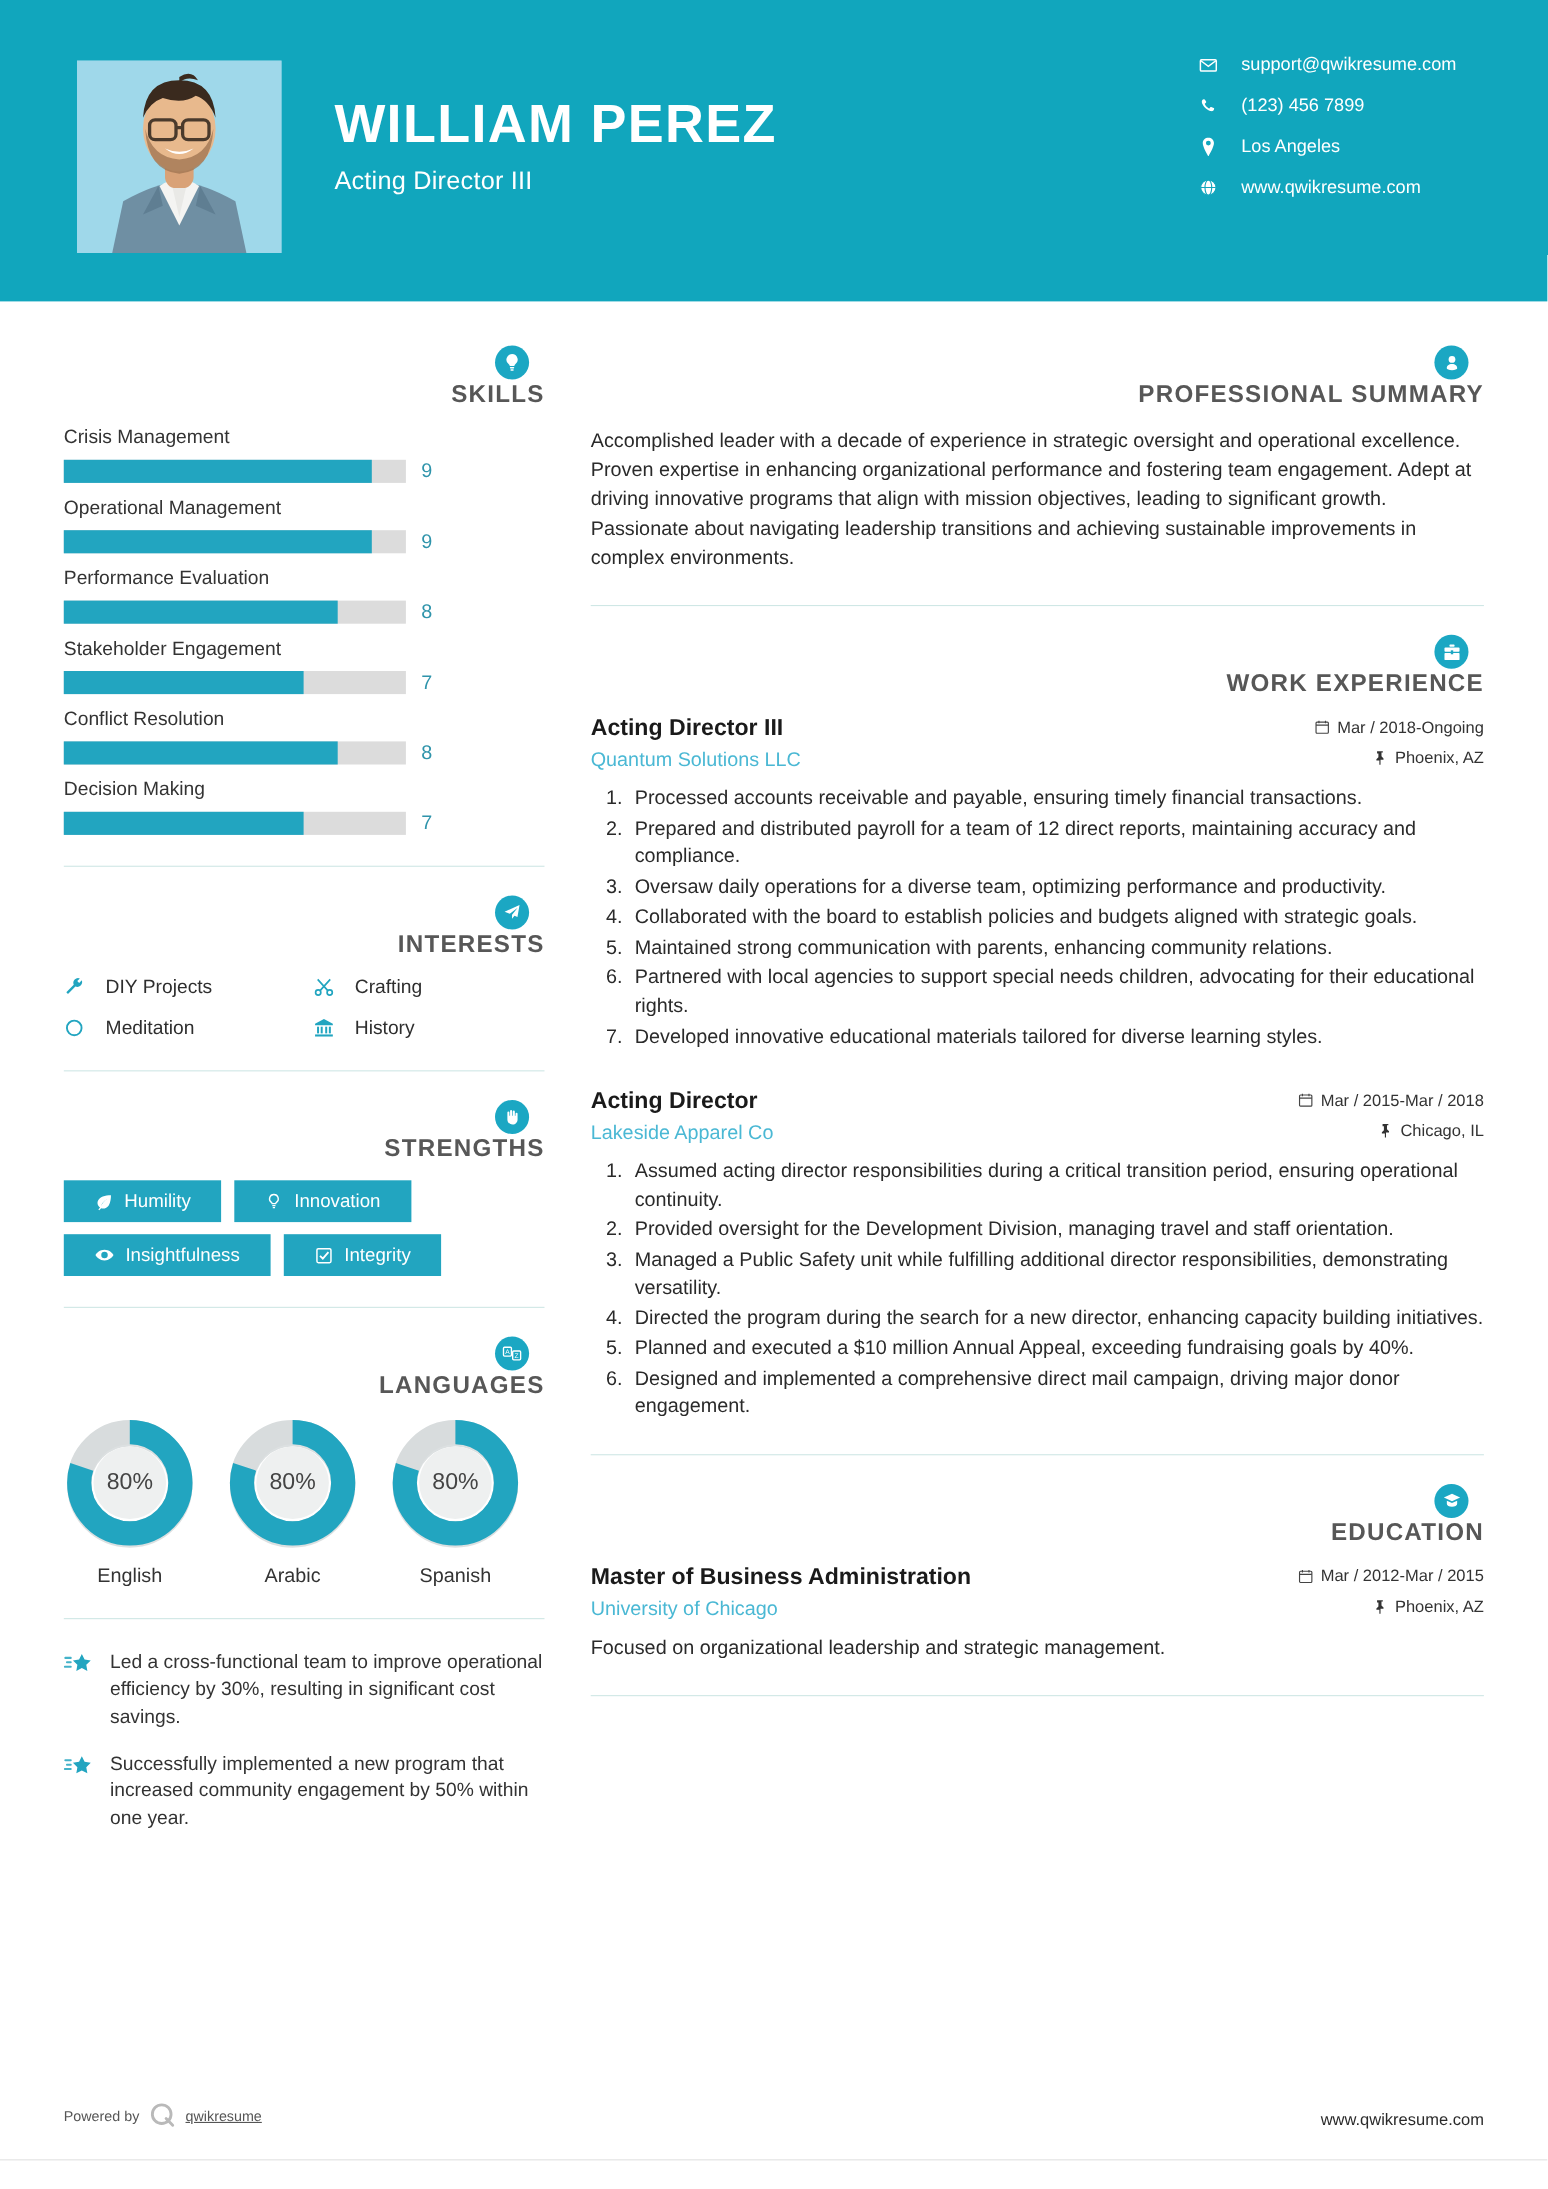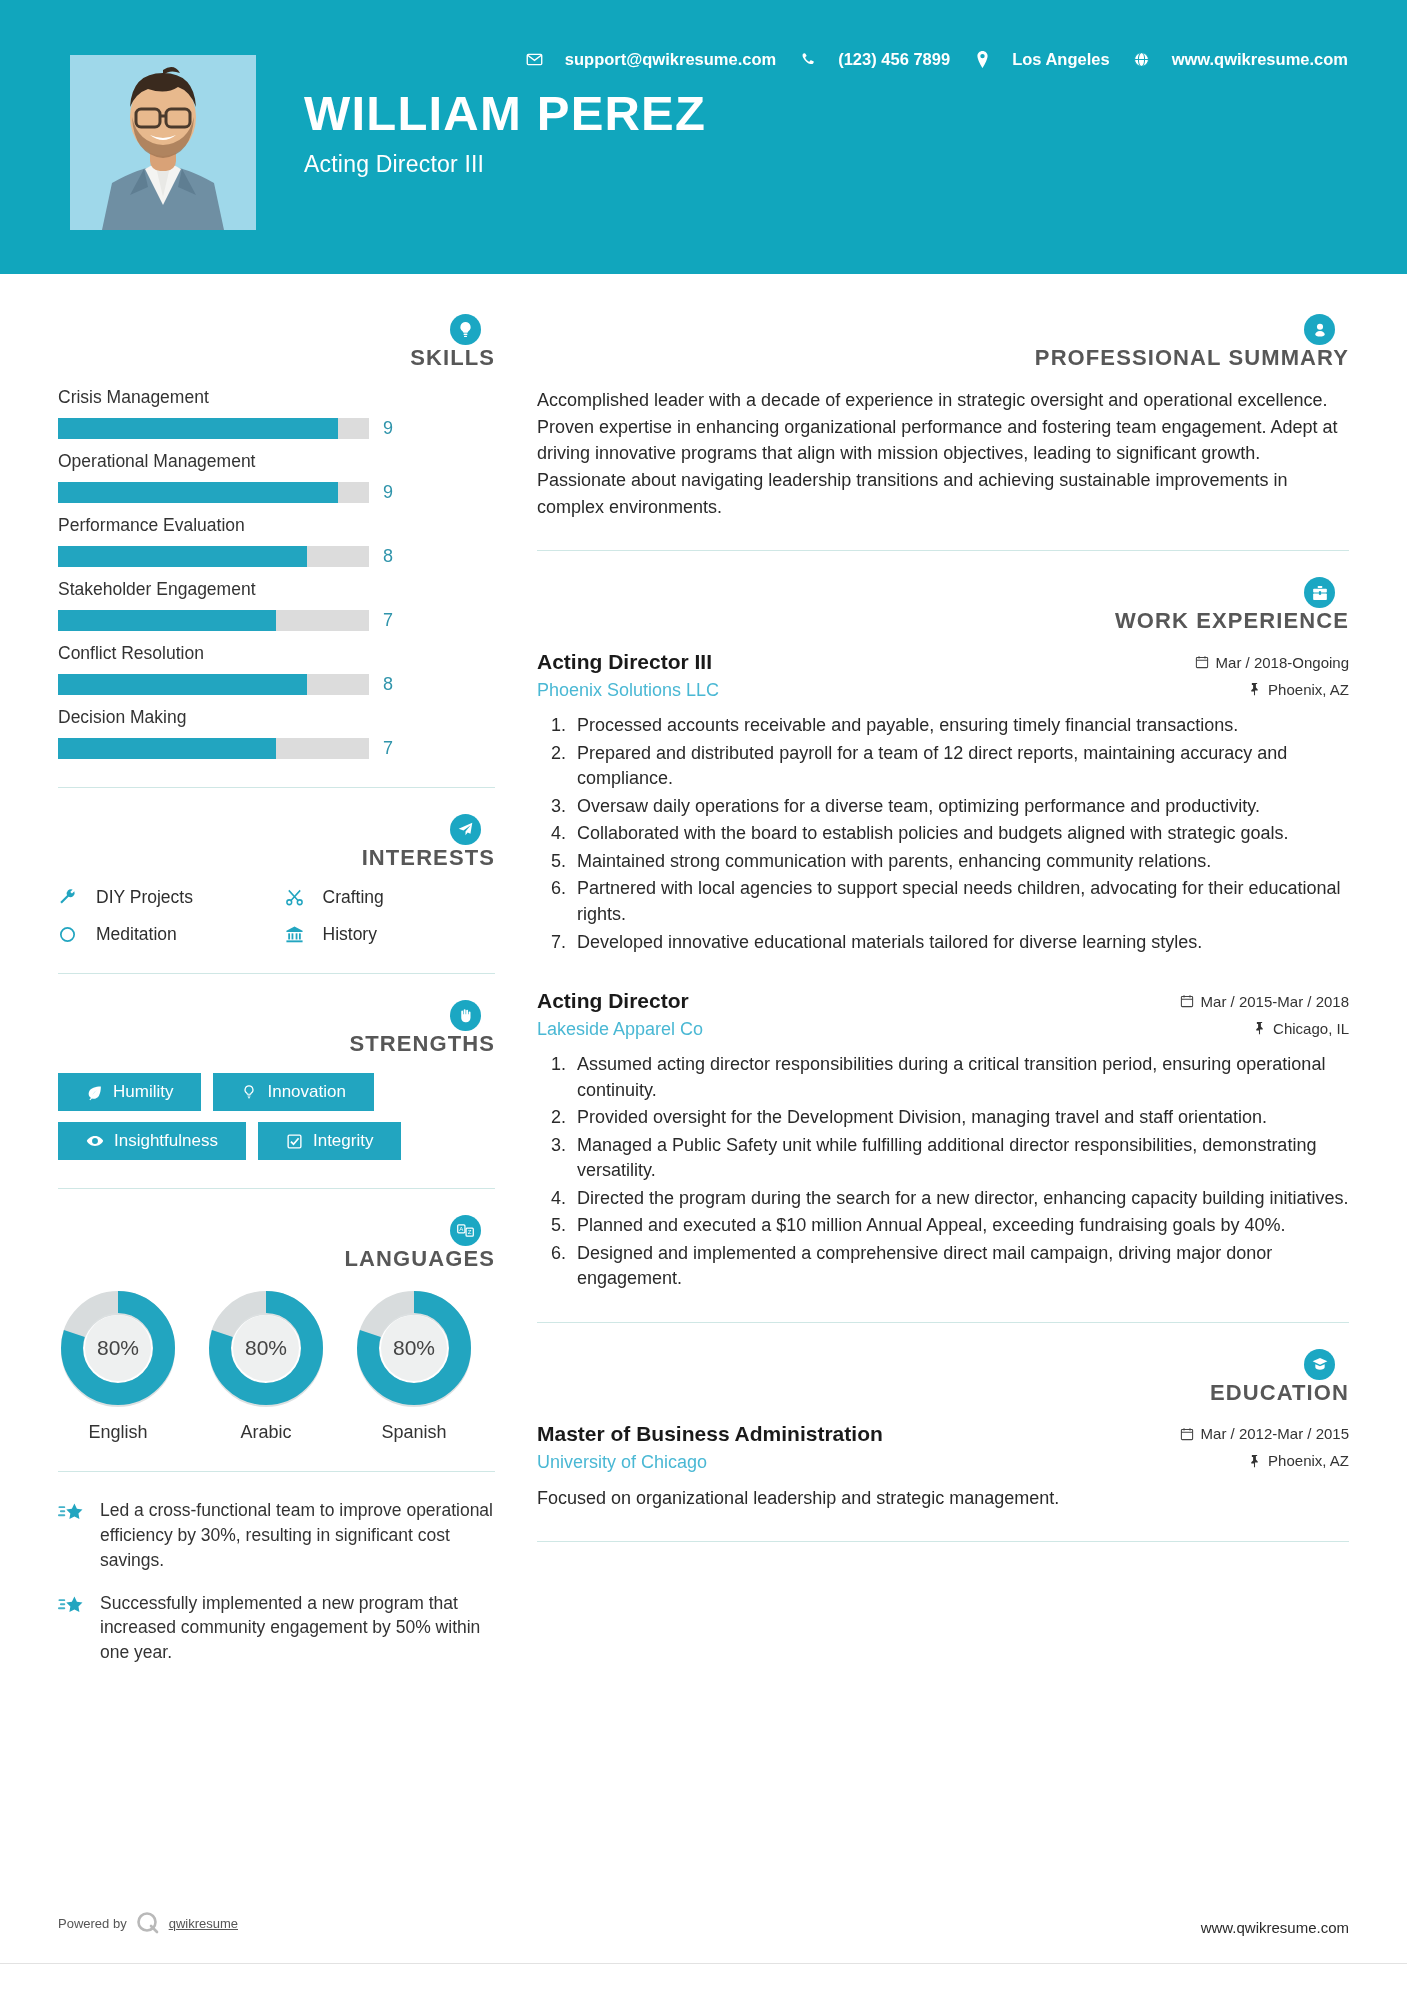--- a/index.html
+++ b/index.html
@@ -46,26 +46,25 @@
     line-height: 1.05;
   }
   .role {
     font-size: 23px;
     color: #ffffff;
     margin-top: 12px;
     letter-spacing: .2px;
   }
   .contacts {
     position: absolute;
-    right: 59px;
+    right: 83px;
     top: 50px;
     display: flex;
-    flex-direction: row;
+    flex-direction: column;
     gap: 18px;
-    font-weight: bold;
   }
   .contact-row {
     display: flex;
     align-items: center;
     color: #ffffff;
     font-size: 16.5px;
   }
   .contact-row .ci {
     width: 28px;
     display: inline-flex;
@@ -670,21 +669,21 @@
               <span class="mi">
                 <svg width="14" height="14" viewBox="0 0 16 16" fill="none" stroke="#444" stroke-width="1.2">
                   <rect x="1.6" y="2.8" width="12.8" height="11.6" rx="1"></rect>
                   <path d="M1.6 6h12.8M4.6 1.4v2.6M11.4 1.4v2.6"></path>
                 </svg>
               </span>
               <span>Mar / 2018-Ongoing</span>
             </span>
           </div>
           <div class="job-sub">
-            <span class="job-company">Phoenix Solutions LLC</span>
+            <span class="job-company">Quantum Solutions LLC</span>
             <span class="job-meta">
               <span class="mi">
                 <svg width="13" height="14" viewBox="0 0 14 16" fill="#333">
                   <path d="M4 1h6v1.3H8.6v4.1l2.1 2.1v1.3H7.6V15h-1.2V10.8H3.3V9.5l2.1-2.1V3.3H4z"></path>
                 </svg>
               </span>
               <span>Phoenix, AZ</span>
             </span>
           </div>
           <ol class="job-bullets">

